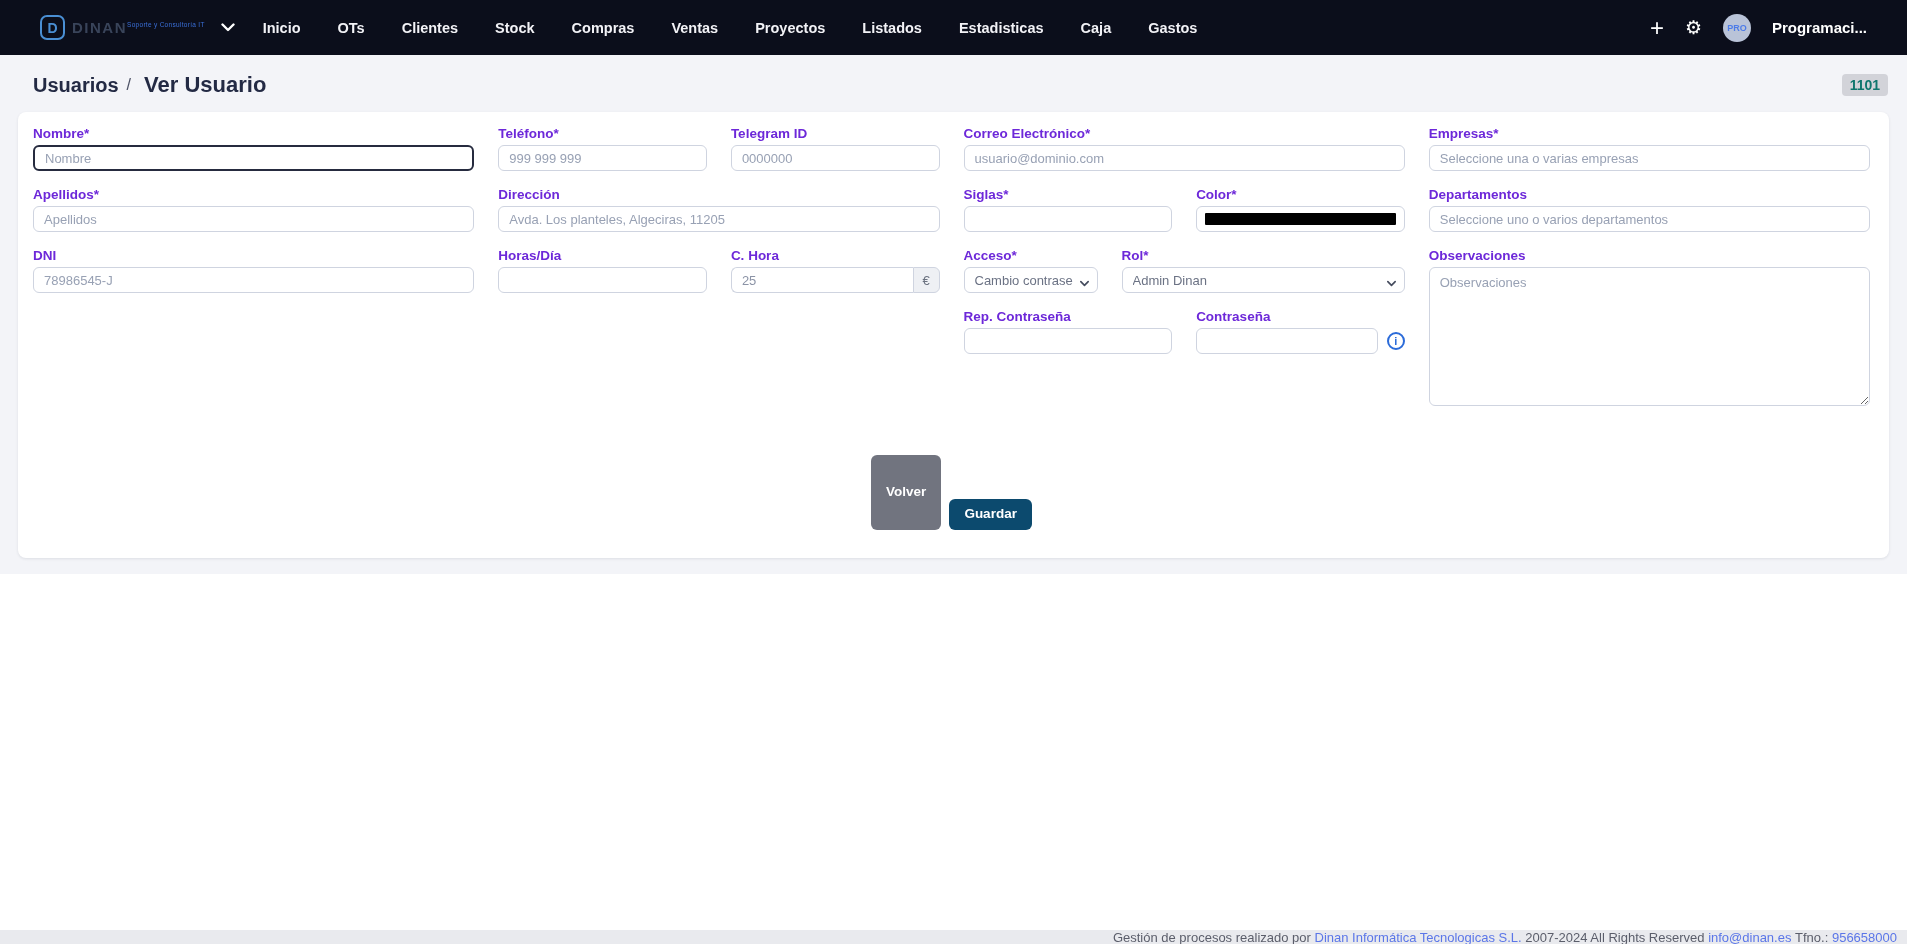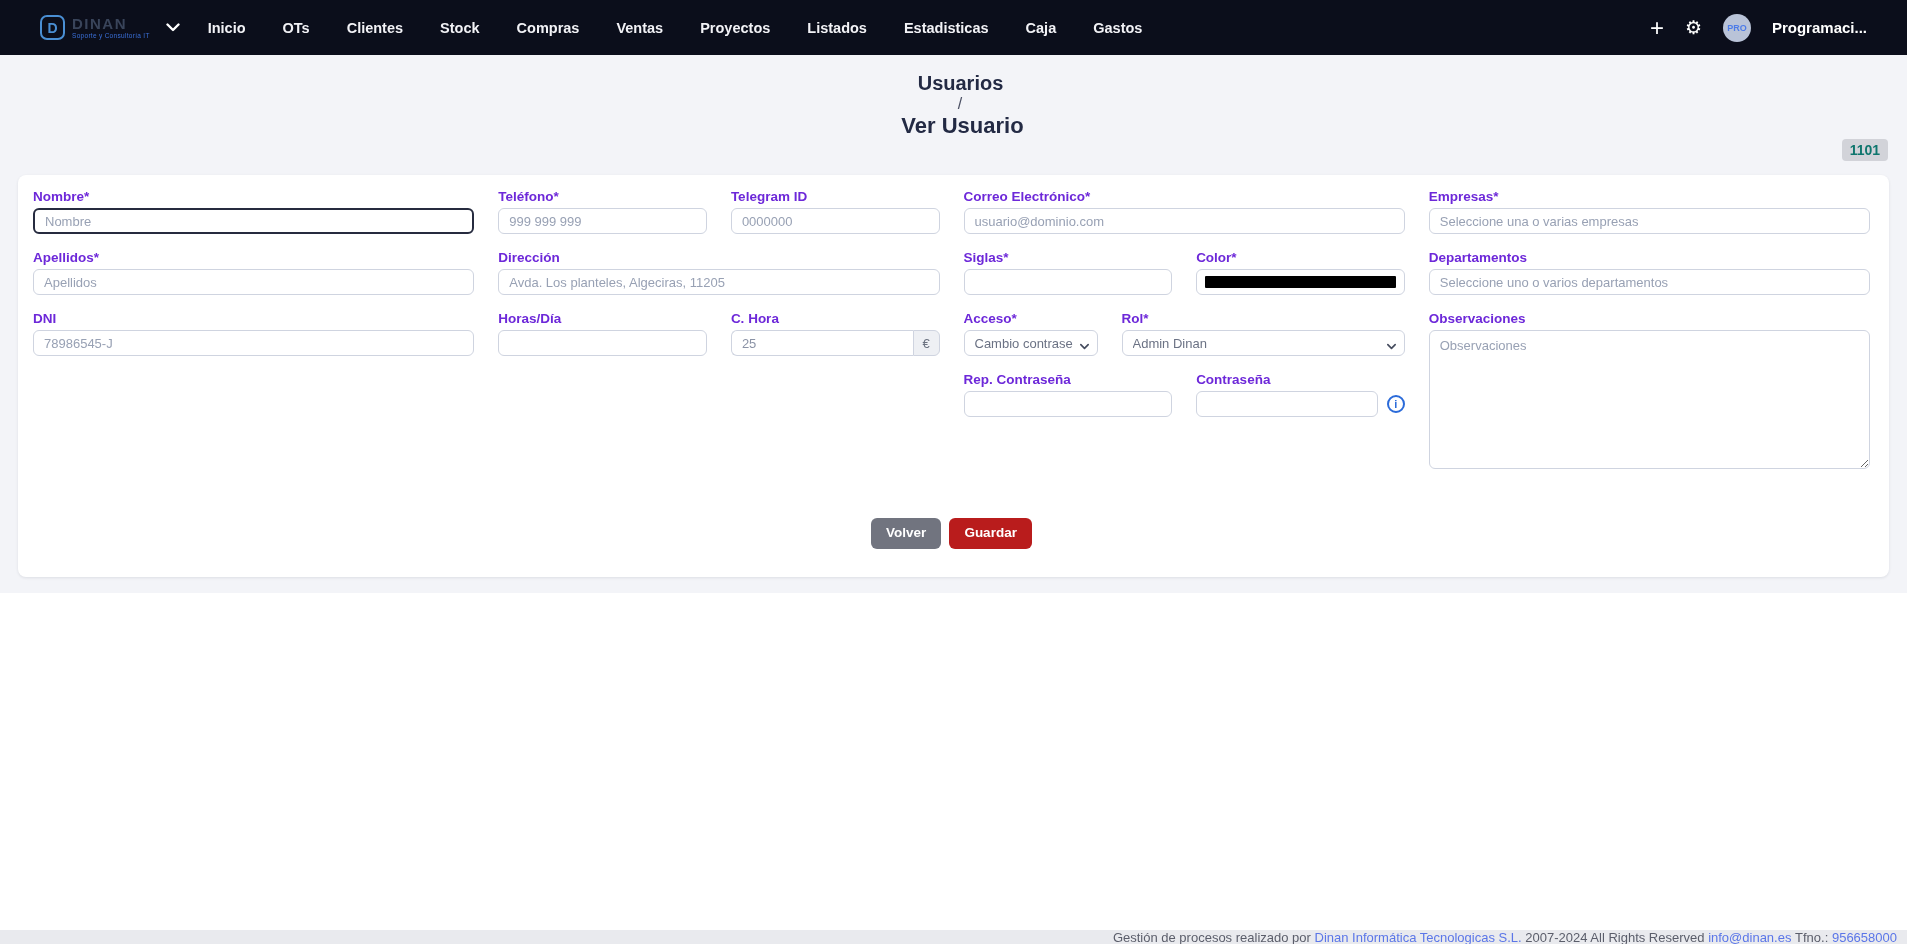--- a/index.html
+++ b/index.html
@@ -22,21 +22,21 @@
   }
   .brand { display: flex; align-items: center; gap: 7px; cursor: pointer; }
   .brand-glyph {
     width: 25px; height: 25px;
     border: 2.5px solid #4a8fd4;
     border-radius: 7px;
     color: #4a8fd4;
     font-weight: bold; font-size: 14px;
     display: flex; align-items: center; justify-content: center;
   }
-  .brand-text { display: flex; flex-direction: column; line-height: 1; }
+  .brand-text { display: flex; flex-direction: row; line-height: 1; }
   .brand-name { font-size: 15px; font-weight: bold; letter-spacing: 1.5px; color: #39445a; }
   .brand-tagline { font-size: 6.5px; color: #3a6fd8; margin-top: 2px; letter-spacing: .3px; }
   .brand-caret { margin-left: 16px; display: flex; align-items: center; cursor: pointer; }
   .nav-menu { display: flex; align-items: center; margin-left: 28px; gap: 37px; }
   .nav-item {
     font-size: 14.5px; font-weight: bold; color: #f2f2f6;
     cursor: pointer; white-space: nowrap;
   }
   .nav-right { margin-left: auto; display: flex; align-items: center; gap: 21px; }
   .icon-plus { font-size: 24px; font-weight: 300; color: #fff; cursor: pointer; line-height: 1; }
@@ -47,21 +47,20 @@
     font-size: 9px; font-weight: bold;
     display: flex; align-items: center; justify-content: center;
   }
   .user-name { font-size: 15px; font-weight: bold; color: #fff; cursor: pointer; }
 
   
   .content-band { background: #f3f4f8; padding-bottom: 16px; }
   .breadcrumb-row {
     display: flex; align-items: center;
     padding: 17px 19px 0 33px;
-    flex-direction: column;
   }
   .crumb-parent { font-size: 20px; font-weight: bold; color: #232a44; cursor: pointer; }
   .crumb-sep { font-size: 16px; font-weight: normal; color: #4a4f63; margin: 0 9px 0 8px; }
   .crumb-current { font-size: 22px; font-weight: bold; color: #232a44; margin-left: 4px; }
   .badge-id {
     margin-left: auto;
     background: #d2d3d9; color: #0f766e;
     font-size: 14px; font-weight: bold;
     padding: 3px 8px; border-radius: 4px;
   }
@@ -146,21 +145,21 @@
   }
 
   .btn-row { display: flex; justify-content: center; gap: 8px; margin-top: 28px; }
   .btn {
     border: none; border-radius: 6px;
     font-family: "Liberation Sans", sans-serif;
     font-size: 13.5px; font-weight: bold; color: #fff;
     padding: 8px 15px; cursor: pointer; line-height: 1.1;
   }
   .btn-secondary { background: #71747f; }
-  .btn-primary { background: #b91c1c; }
+  .btn-primary { background: #0c4a6e; margin-top: 44px; }
 
   
   .footer {
     position: absolute; left: 0; right: 0; bottom: 0;
     height: 14px; background: #e9eaee;
     display: flex; align-items: center; justify-content: flex-end;
     padding-right: 10px;
     font-size: 13px; color: #5b5e6b; white-space: pre-wrap;
   }
   .footer a, .footer .link { color: #5b76e8; text-decoration: none; cursor: pointer; }

